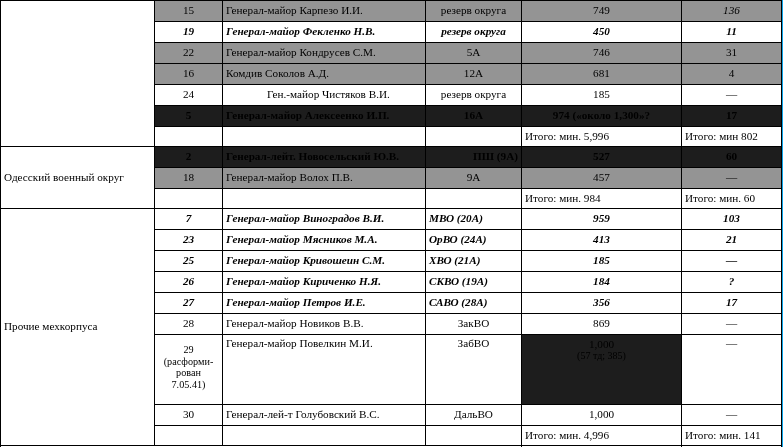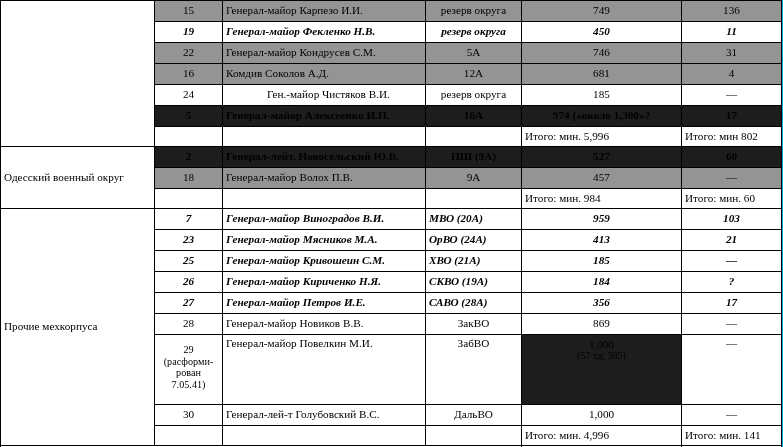--- a/index.html
+++ b/index.html
@@ -85,21 +85,21 @@
         <col class="c5">
         <col class="c6">
     </colgroup>
     <tbody>
         <tr class="rowh">
           <td rowspan="7" class="sh-white t-left grp"></td>
           <td class="sh-gray t-n num-cell">15</td>
           <td class="sh-gray t-n t-left" style="vertical-align: middle;">Генерал-майор Карпезо И.И.</td>
           <td class="sh-gray t-n t-center" style="vertical-align: middle;">резерв округа</td>
           <td class="sh-gray t-n t-center">749</td>
-          <td class="sh-gray t-n t-center" style="vertical-align: middle;">136</td>
+          <td class="sh-gray t-n t-center" style="vertical-align: middle; font-style: italic;">136</td>
         </tr>
         <tr class="rowh">
           <td class="sh-white t-bi num-cell">19</td>
           <td class="sh-white t-bi t-left" style="vertical-align: middle;">Генерал-майор Фекленко Н.В.</td>
           <td class="sh-white t-bi t-center" style="vertical-align: middle;">резерв округа</td>
           <td class="sh-white t-bi t-center">450</td>
           <td class="sh-white t-bi t-center" style="vertical-align: middle;">11</td>
         </tr>
         <tr class="rowh">
           <td class="sh-gray t-n num-cell">22</td>
@@ -133,21 +133,21 @@
           <td class="sh-white t-n num-cell"></td>
           <td class="sh-white t-n t-left" style="vertical-align: middle;"></td>
           <td class="sh-white t-n t-center" style="vertical-align: middle;"></td>
           <td class="sh-white t-n totalcell">Итого: мин. 5,996</td>
           <td class="sh-white t-n totalcell" style="vertical-align: middle;">Итого: мин 802</td>
         </tr>
         <tr class="rowh">
           <td rowspan="3" class="sh-white t-left grp">Одесский военный округ</td>
           <td class="sh-black t-b num-cell">2</td>
           <td class="sh-black t-b t-left" style="vertical-align: middle;">Генерал-лейт. Новосельский Ю.В.</td>
-          <td class="sh-black t-b t-center" style="text-align: center; vertical-align: middle;">ПШ (9А)</td>
+          <td class="sh-black t-b t-center" style="text-align: right; vertical-align: middle;">ПШ (9А)</td>
           <td class="sh-black t-b t-center">527</td>
           <td class="sh-black t-b t-center" style="vertical-align: middle;">60</td>
         </tr>
         <tr class="rowh">
           <td class="sh-gray t-n num-cell">18</td>
           <td class="sh-gray t-n t-left" style="vertical-align: middle;">Генерал-майор Волох П.В.</td>
           <td class="sh-gray t-n t-center" style="vertical-align: middle;">9А</td>
           <td class="sh-gray t-n t-center">457</td>
           <td class="sh-gray t-n t-center dash" style="vertical-align: middle;">—</td>
         </tr>

